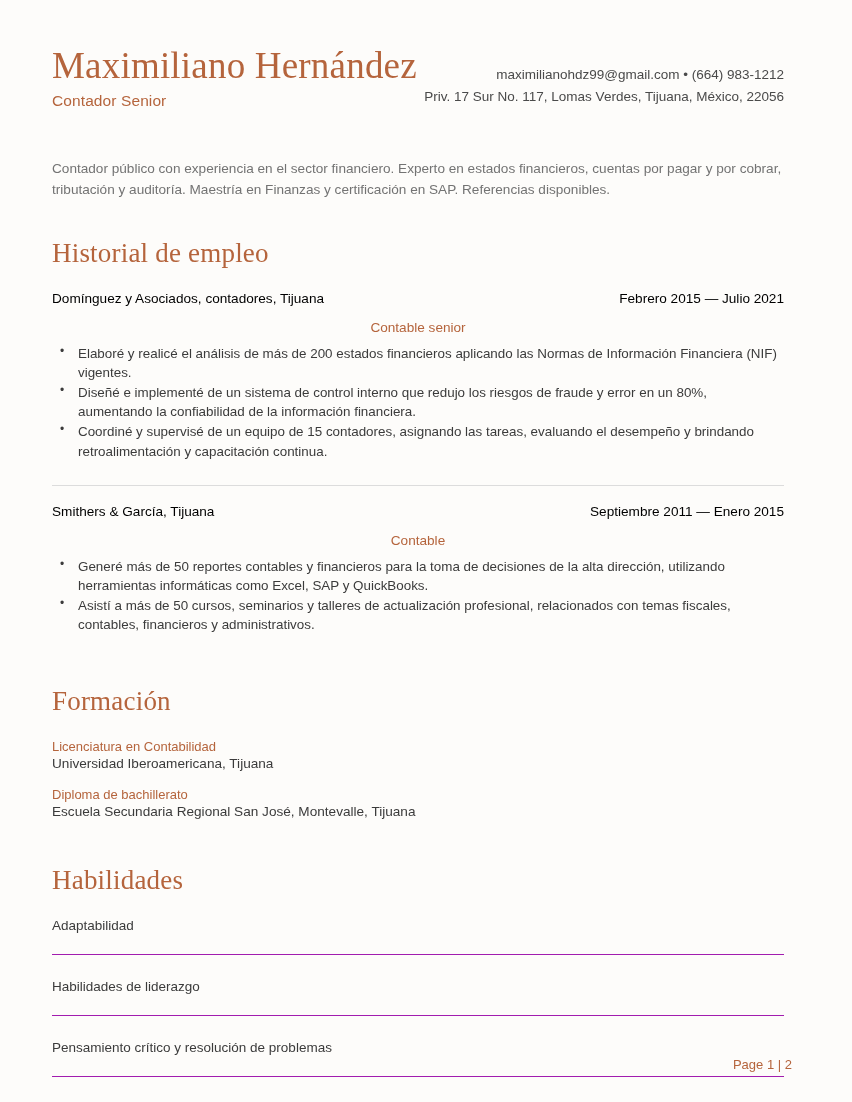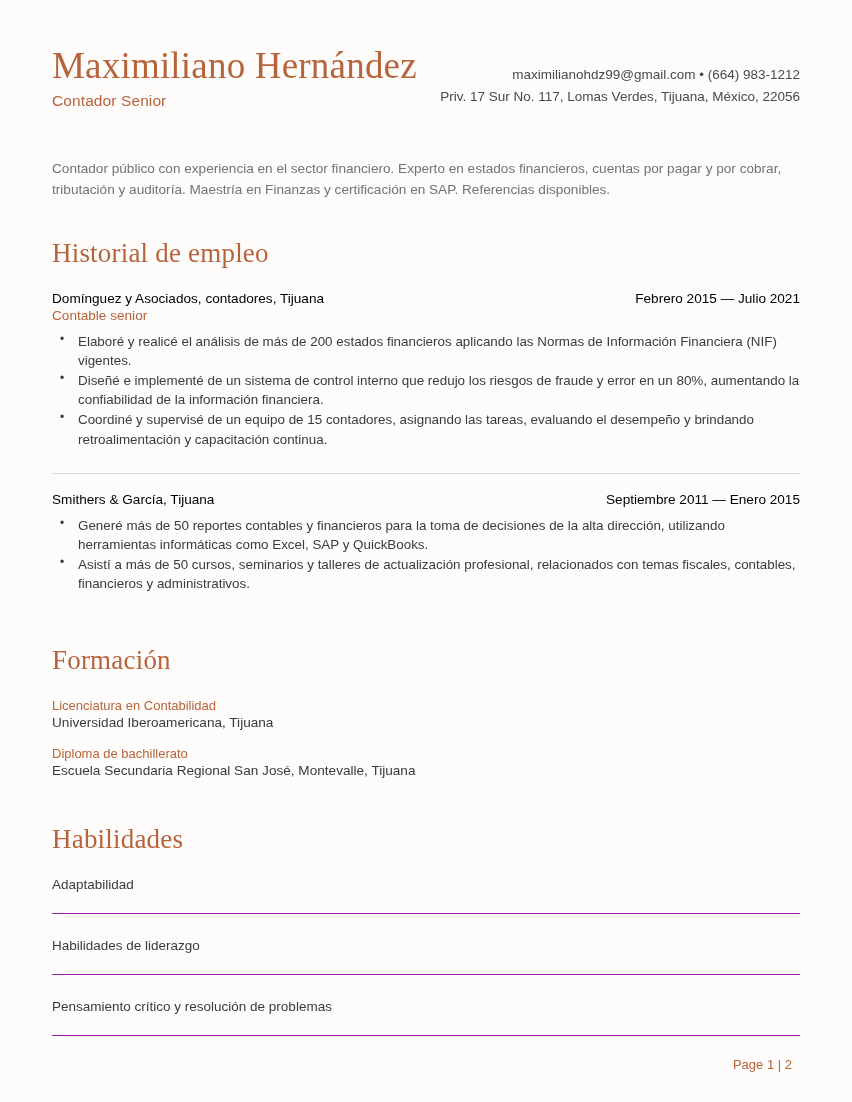--- a/index.html
+++ b/index.html
@@ -9,21 +9,21 @@
     height: 1102px;
     background: #fdfcfa;
     font-family: "Liberation Sans", sans-serif;
     color: #3b3b3b;
     overflow: hidden;
   }
 
   .page {
     width: 852px;
     height: 1102px;
-    padding: 46px 52px 0 52px;
+    padding: 46px 68px 0 52px;
     position: relative;
   }
 
   
   .header {
     display: flex;
     align-items: flex-start;
     justify-content: space-between;
     margin-bottom: 4px;
   }
@@ -90,21 +90,22 @@
     color: #000000;
     font-size: 13.6px;
   }
 
   .entry-org { flex: 1 1 auto; }
   .entry-dates { flex: 0 0 auto; white-space: nowrap; }
 
   .entry-role {
     color: #b5643c;
     font-size: 13.6px;
-    margin-top: 2px;
+    margin-top: 14px;
+    text-align: center;
   }
 
   ul.bullets {
     list-style: none;
     margin: 9px 0 0 0;
     padding: 0;
   }
 
   ul.bullets li {
     position: relative;
@@ -200,20 +201,21 @@
       </ul>
     </div>
 
     <div class="divider"></div>
 
     <div class="entry">
       <div class="entry-head">
         <div class="entry-org">Smithers &amp; García, Tijuana</div>
         <div class="entry-dates">Septiembre 2011 — Enero 2015</div>
       </div>
+      <div class="entry-role">Contable</div>
       <ul class="bullets">
         <li>Generé más de 50 reportes contables y financieros para la toma de decisiones de la alta dirección, utilizando herramientas informáticas como Excel, SAP y QuickBooks.</li>
         <li>Asistí a más de 50 cursos, seminarios y talleres de actualización profesional, relacionados con temas fiscales, contables, financieros y administrativos.</li>
       </ul>
     </div>
   </div>
 
   <div class="section" style="margin-top:52px;">
     <div class="section-title">Formación</div>
 

